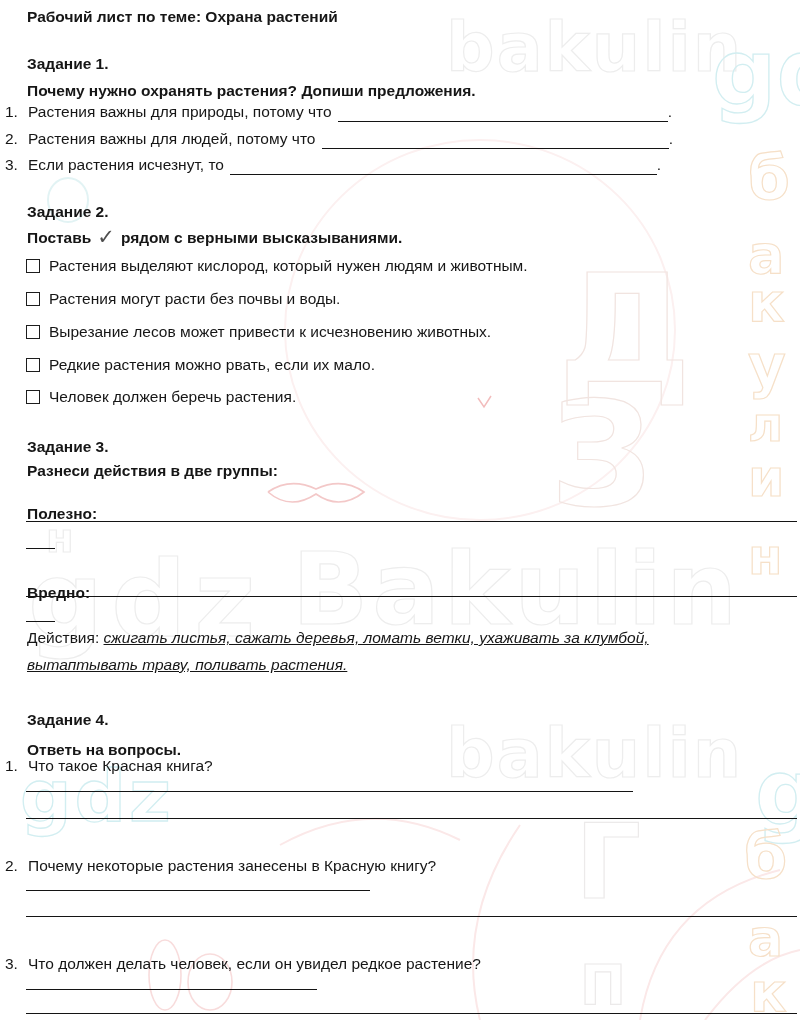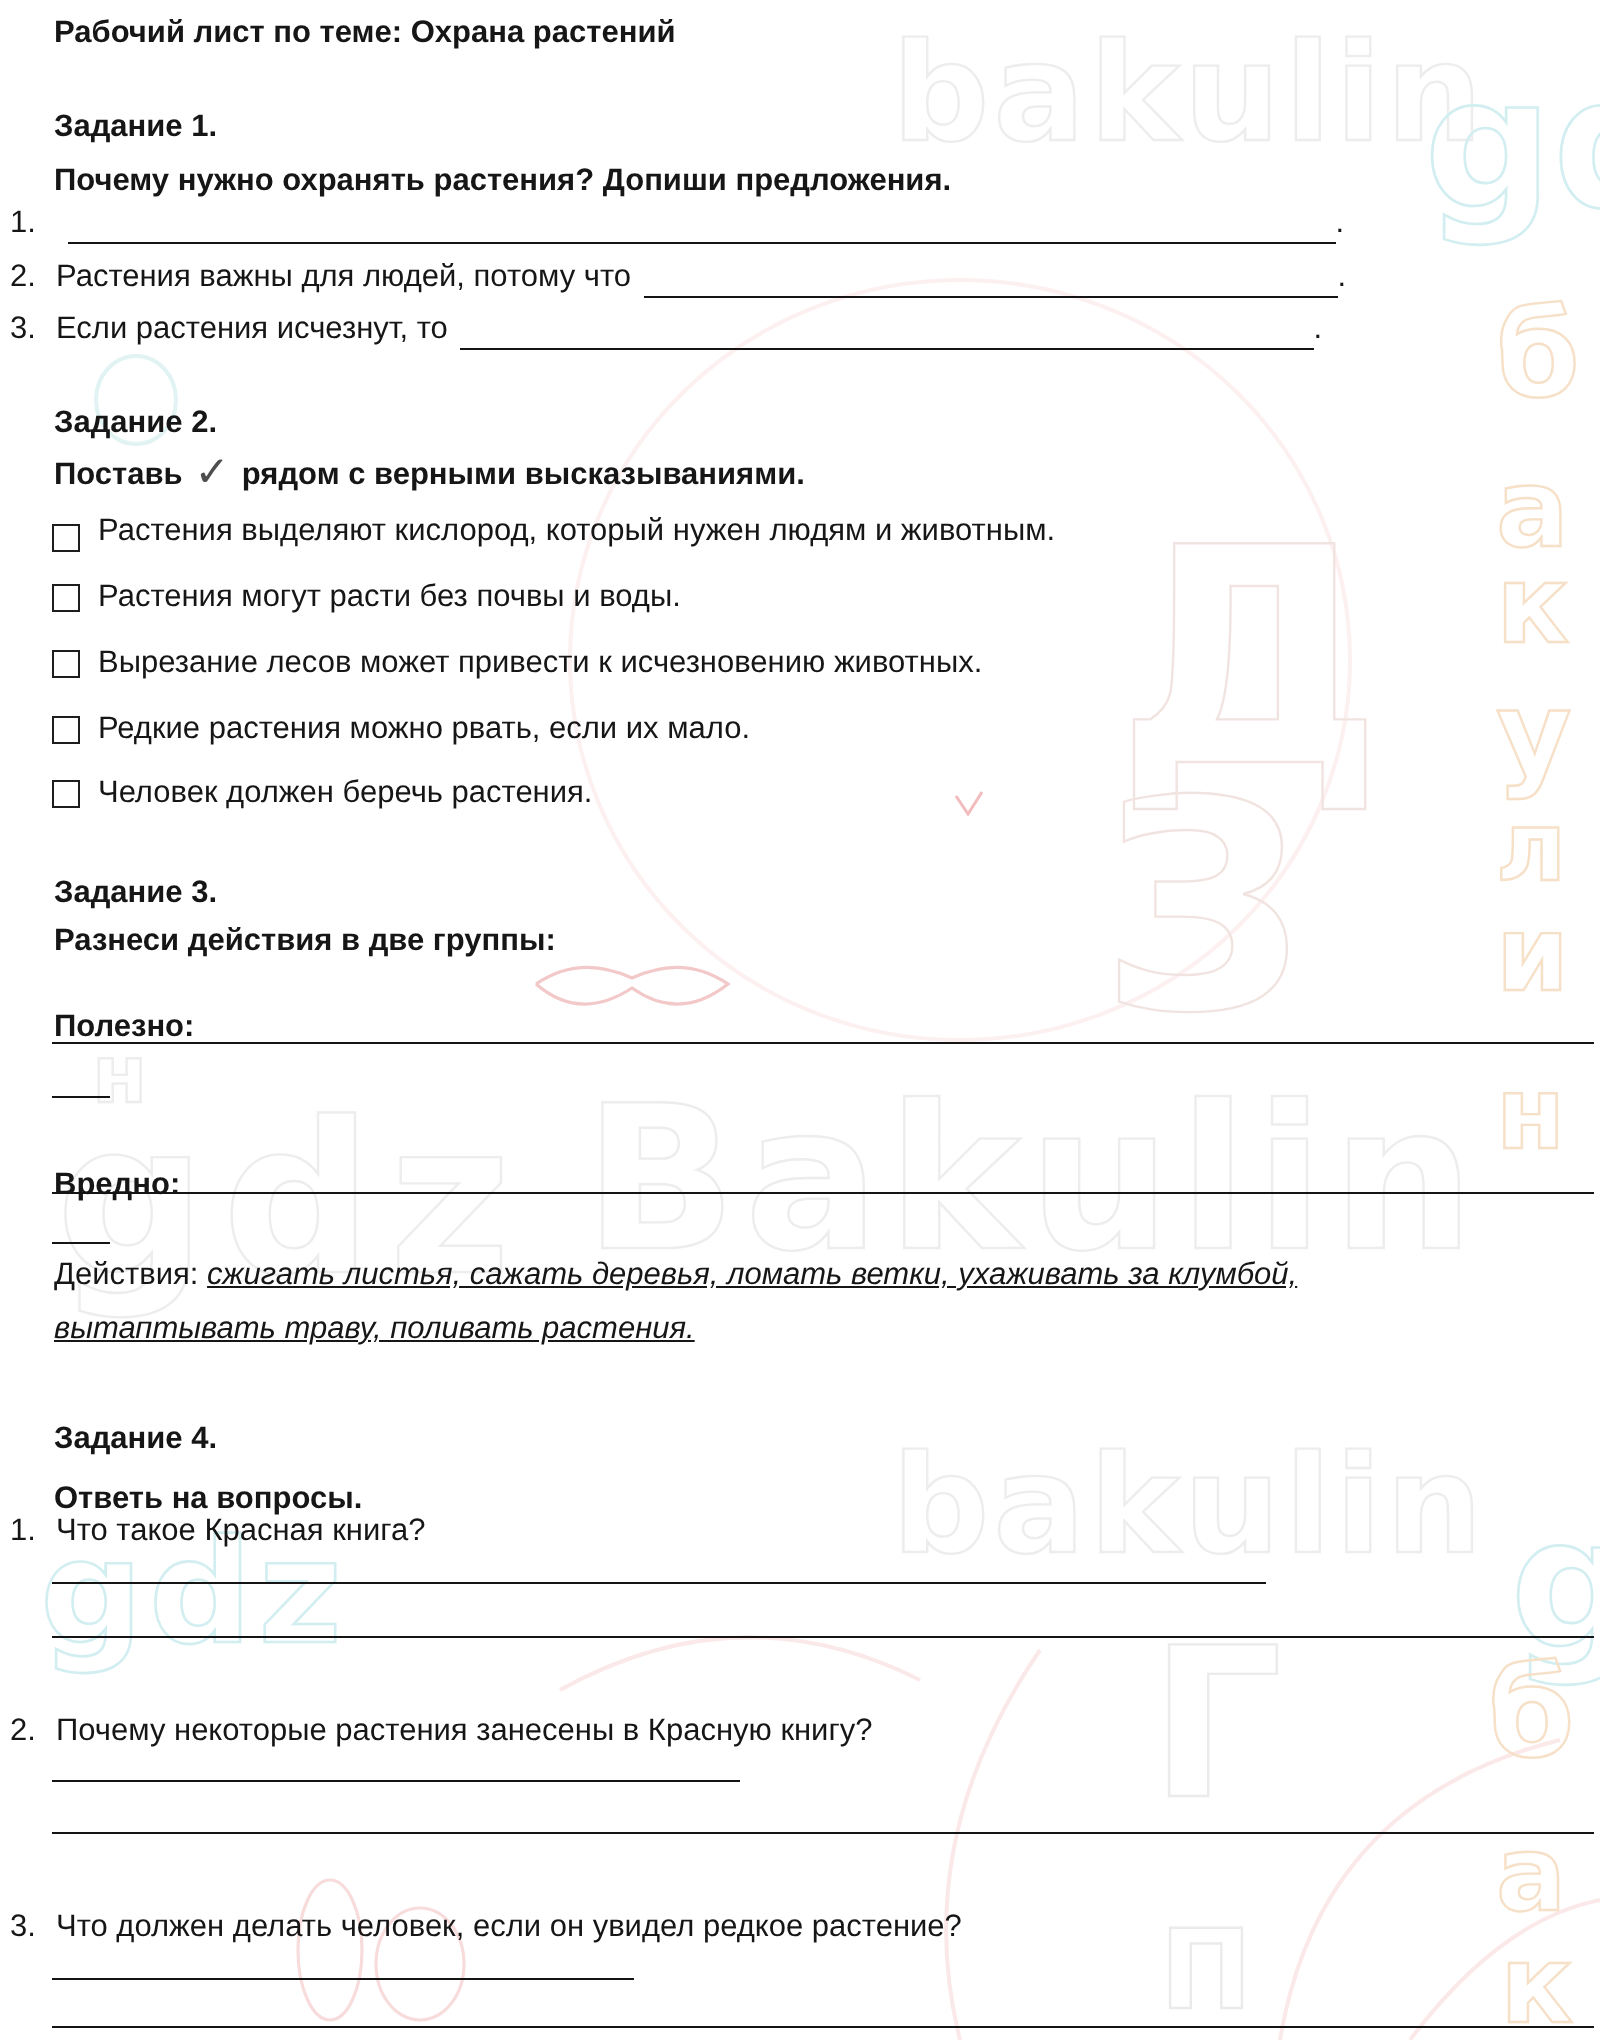--- a/index.html
+++ b/index.html
@@ -81,20 +81,21 @@
   <span class="wm wm-orange" style="left:748px;top:912px;font-size:52px;">а</span>
   <span class="wm wm-orange" style="left:750px;top:966px;font-size:54px;">к</span>
 
   <div class="abs t b" style="left:27px;top:7px;">Рабочий лист по теме: Охрана растений</div>
 
   <div class="abs t b" style="left:27px;top:54px;">Задание 1.</div>
   <div class="abs t b" style="left:27px;top:81px;">Почему нужно охранять растения? Допиши предложения.</div>
 
   <div class="abs numrow" style="left:5px;top:102px;width:667px;">
     <span class="num">1.</span>
+      <span>Растения важны для природы, потому что</span>
       <span class="blank"></span>
       <span>.</span>
   </div>
   <div class="abs numrow" style="left:5px;top:129px;width:668px;">
     <span class="num">2.</span>
       <span>Растения важны для людей, потому что</span>
       <span class="blank"></span>
       <span>.</span>
   </div>
   <div class="abs numrow" style="left:5px;top:155px;width:656px;">
@@ -102,21 +103,21 @@
       <span>Если растения исчезнут, то</span>
       <span class="blank"></span>
       <span>.</span>
   </div>
 
   <div class="abs t b" style="left:27px;top:202px;">Задание 2.</div>
   <div class="abs t b" style="left:27px;top:226px;">
     <span>Поставь</span><span class="check">✓</span><span>рядом с верными высказываниями.</span>
   </div>
 
-  <div class="abs cbrow" style="left:26px;top:256px;align-items:flex-end;">
+  <div class="abs cbrow" style="left:26px;top:256px;">
     <span class="cbox"></span>
       <span>Растения выделяют кислород, который нужен людям и животным.</span>
   </div>
   <div class="abs cbrow" style="left:26px;top:289px;">
     <span class="cbox"></span>
       <span>Растения могут расти без почвы и воды.</span>
   </div>
   <div class="abs cbrow" style="left:26px;top:322px;">
     <span class="cbox"></span>
       <span>Вырезание лесов может привести к исчезновению животных.</span>

